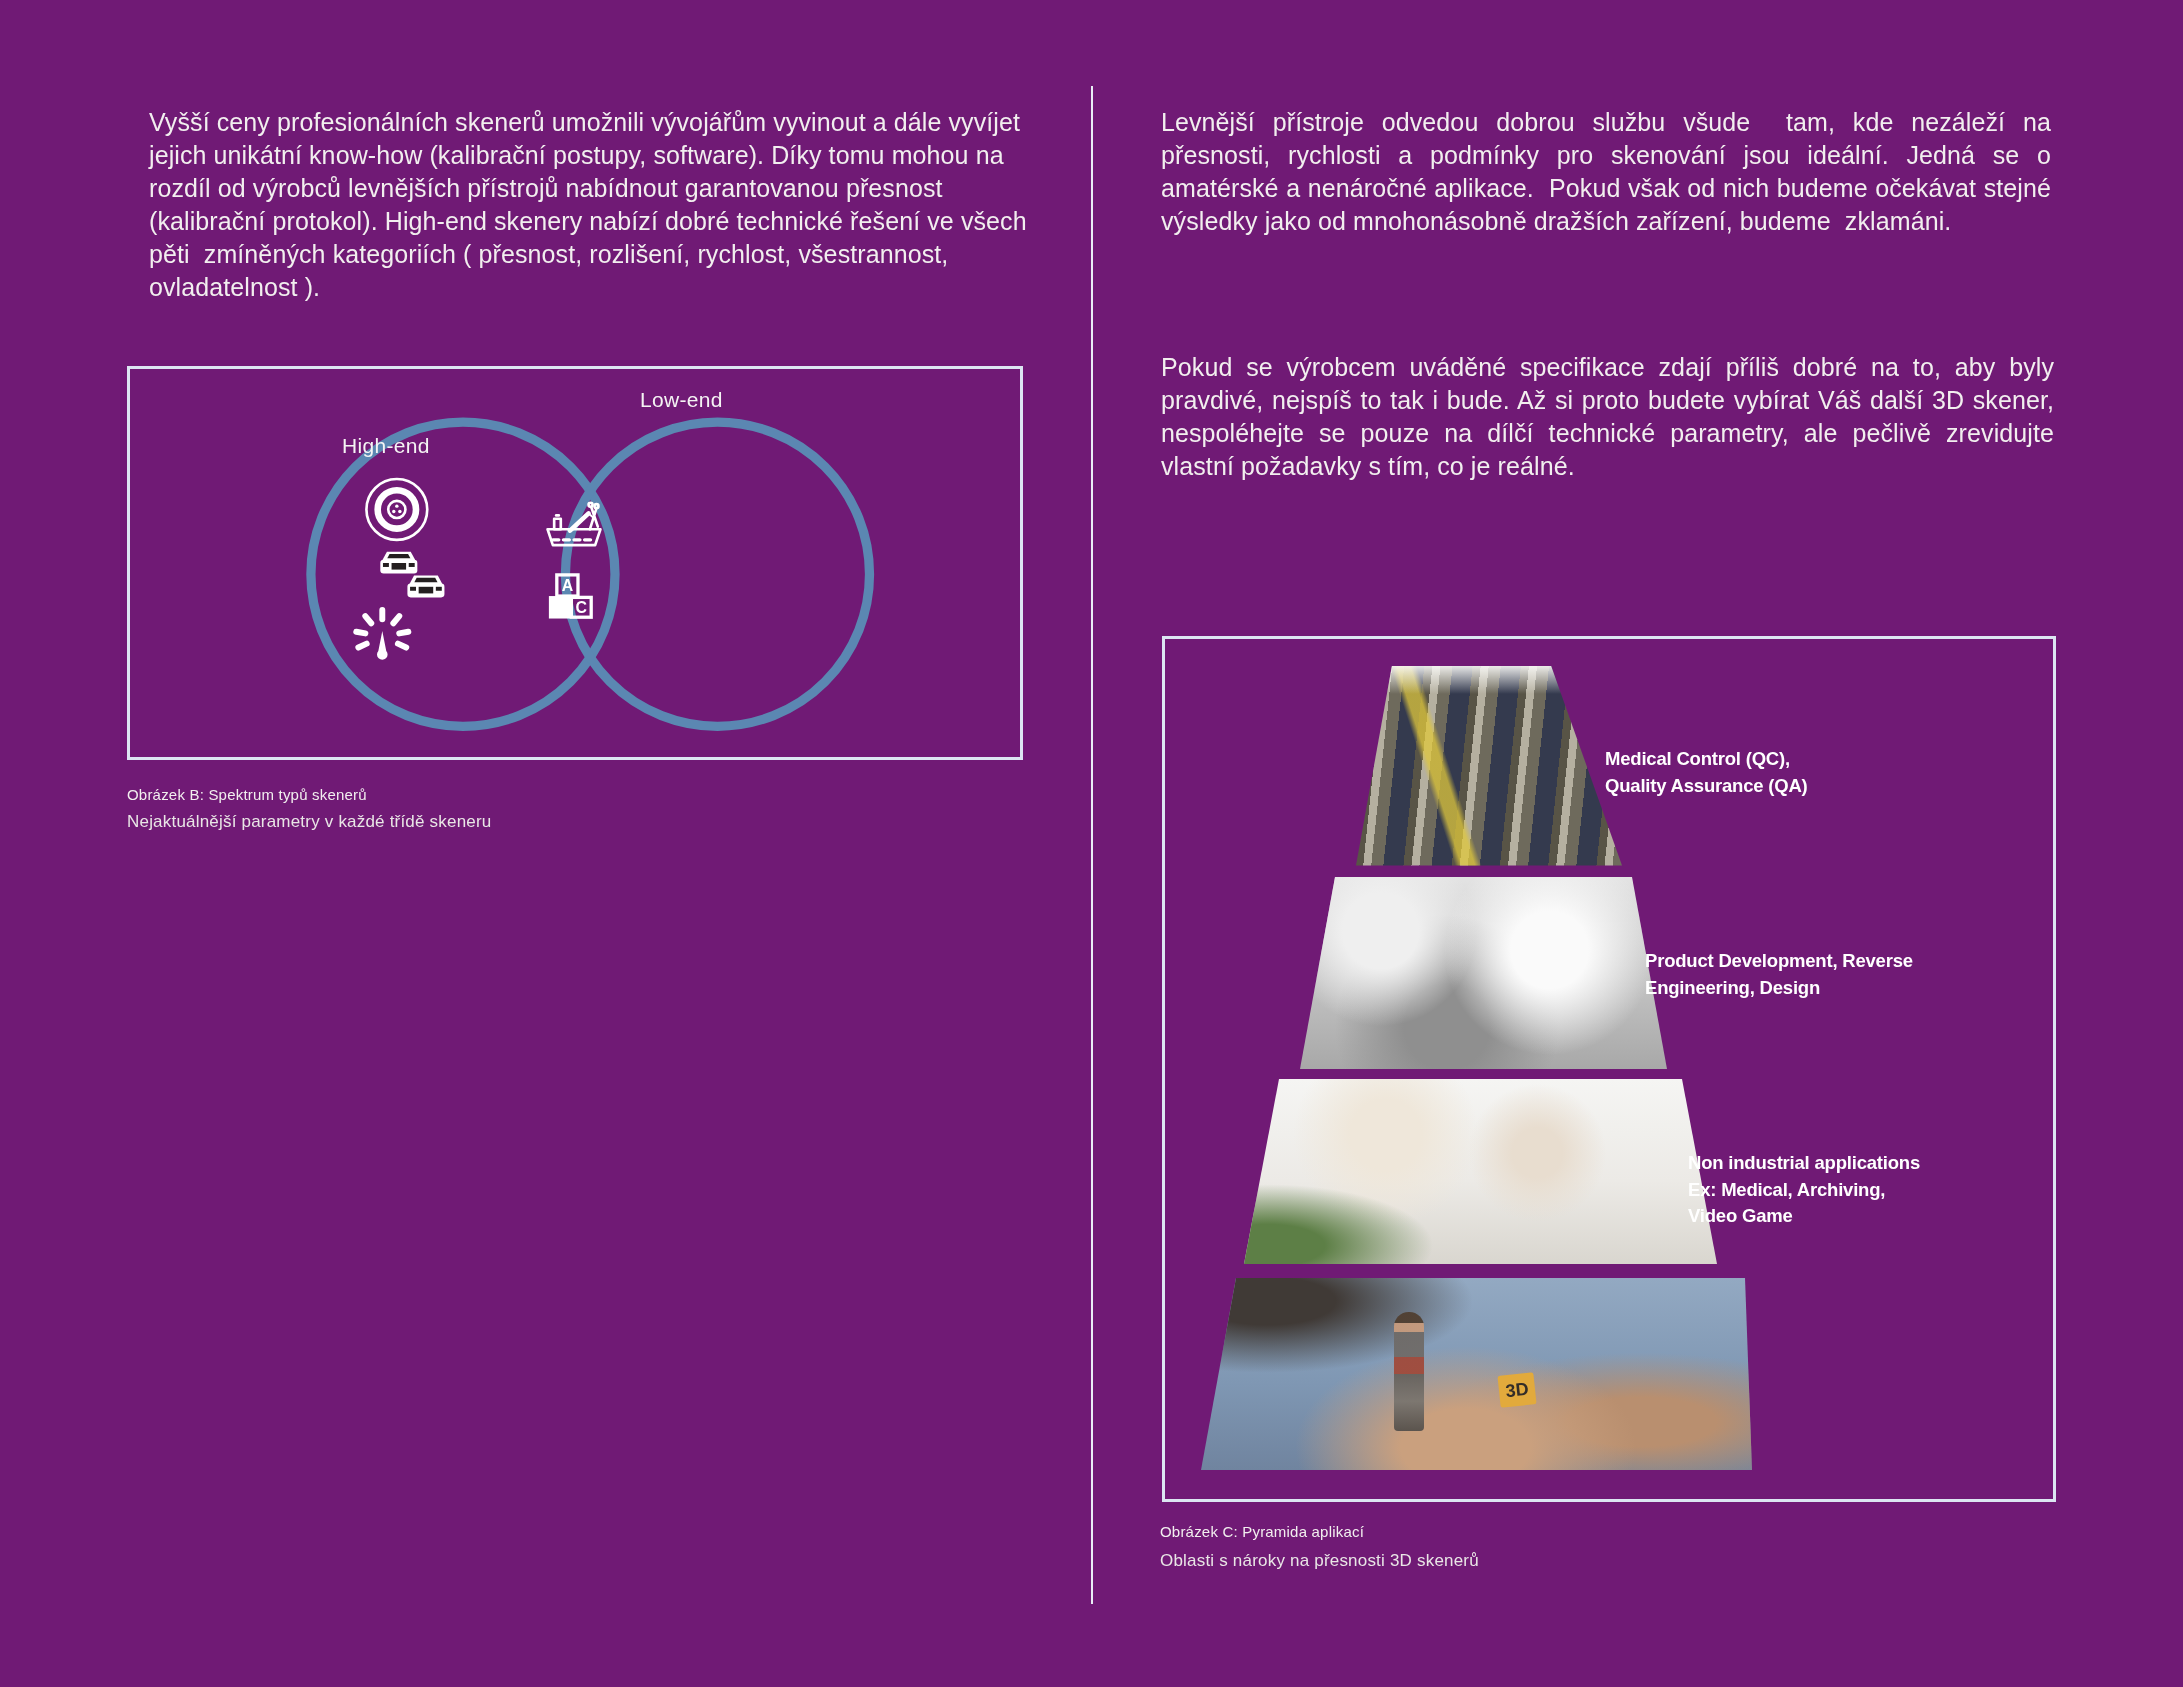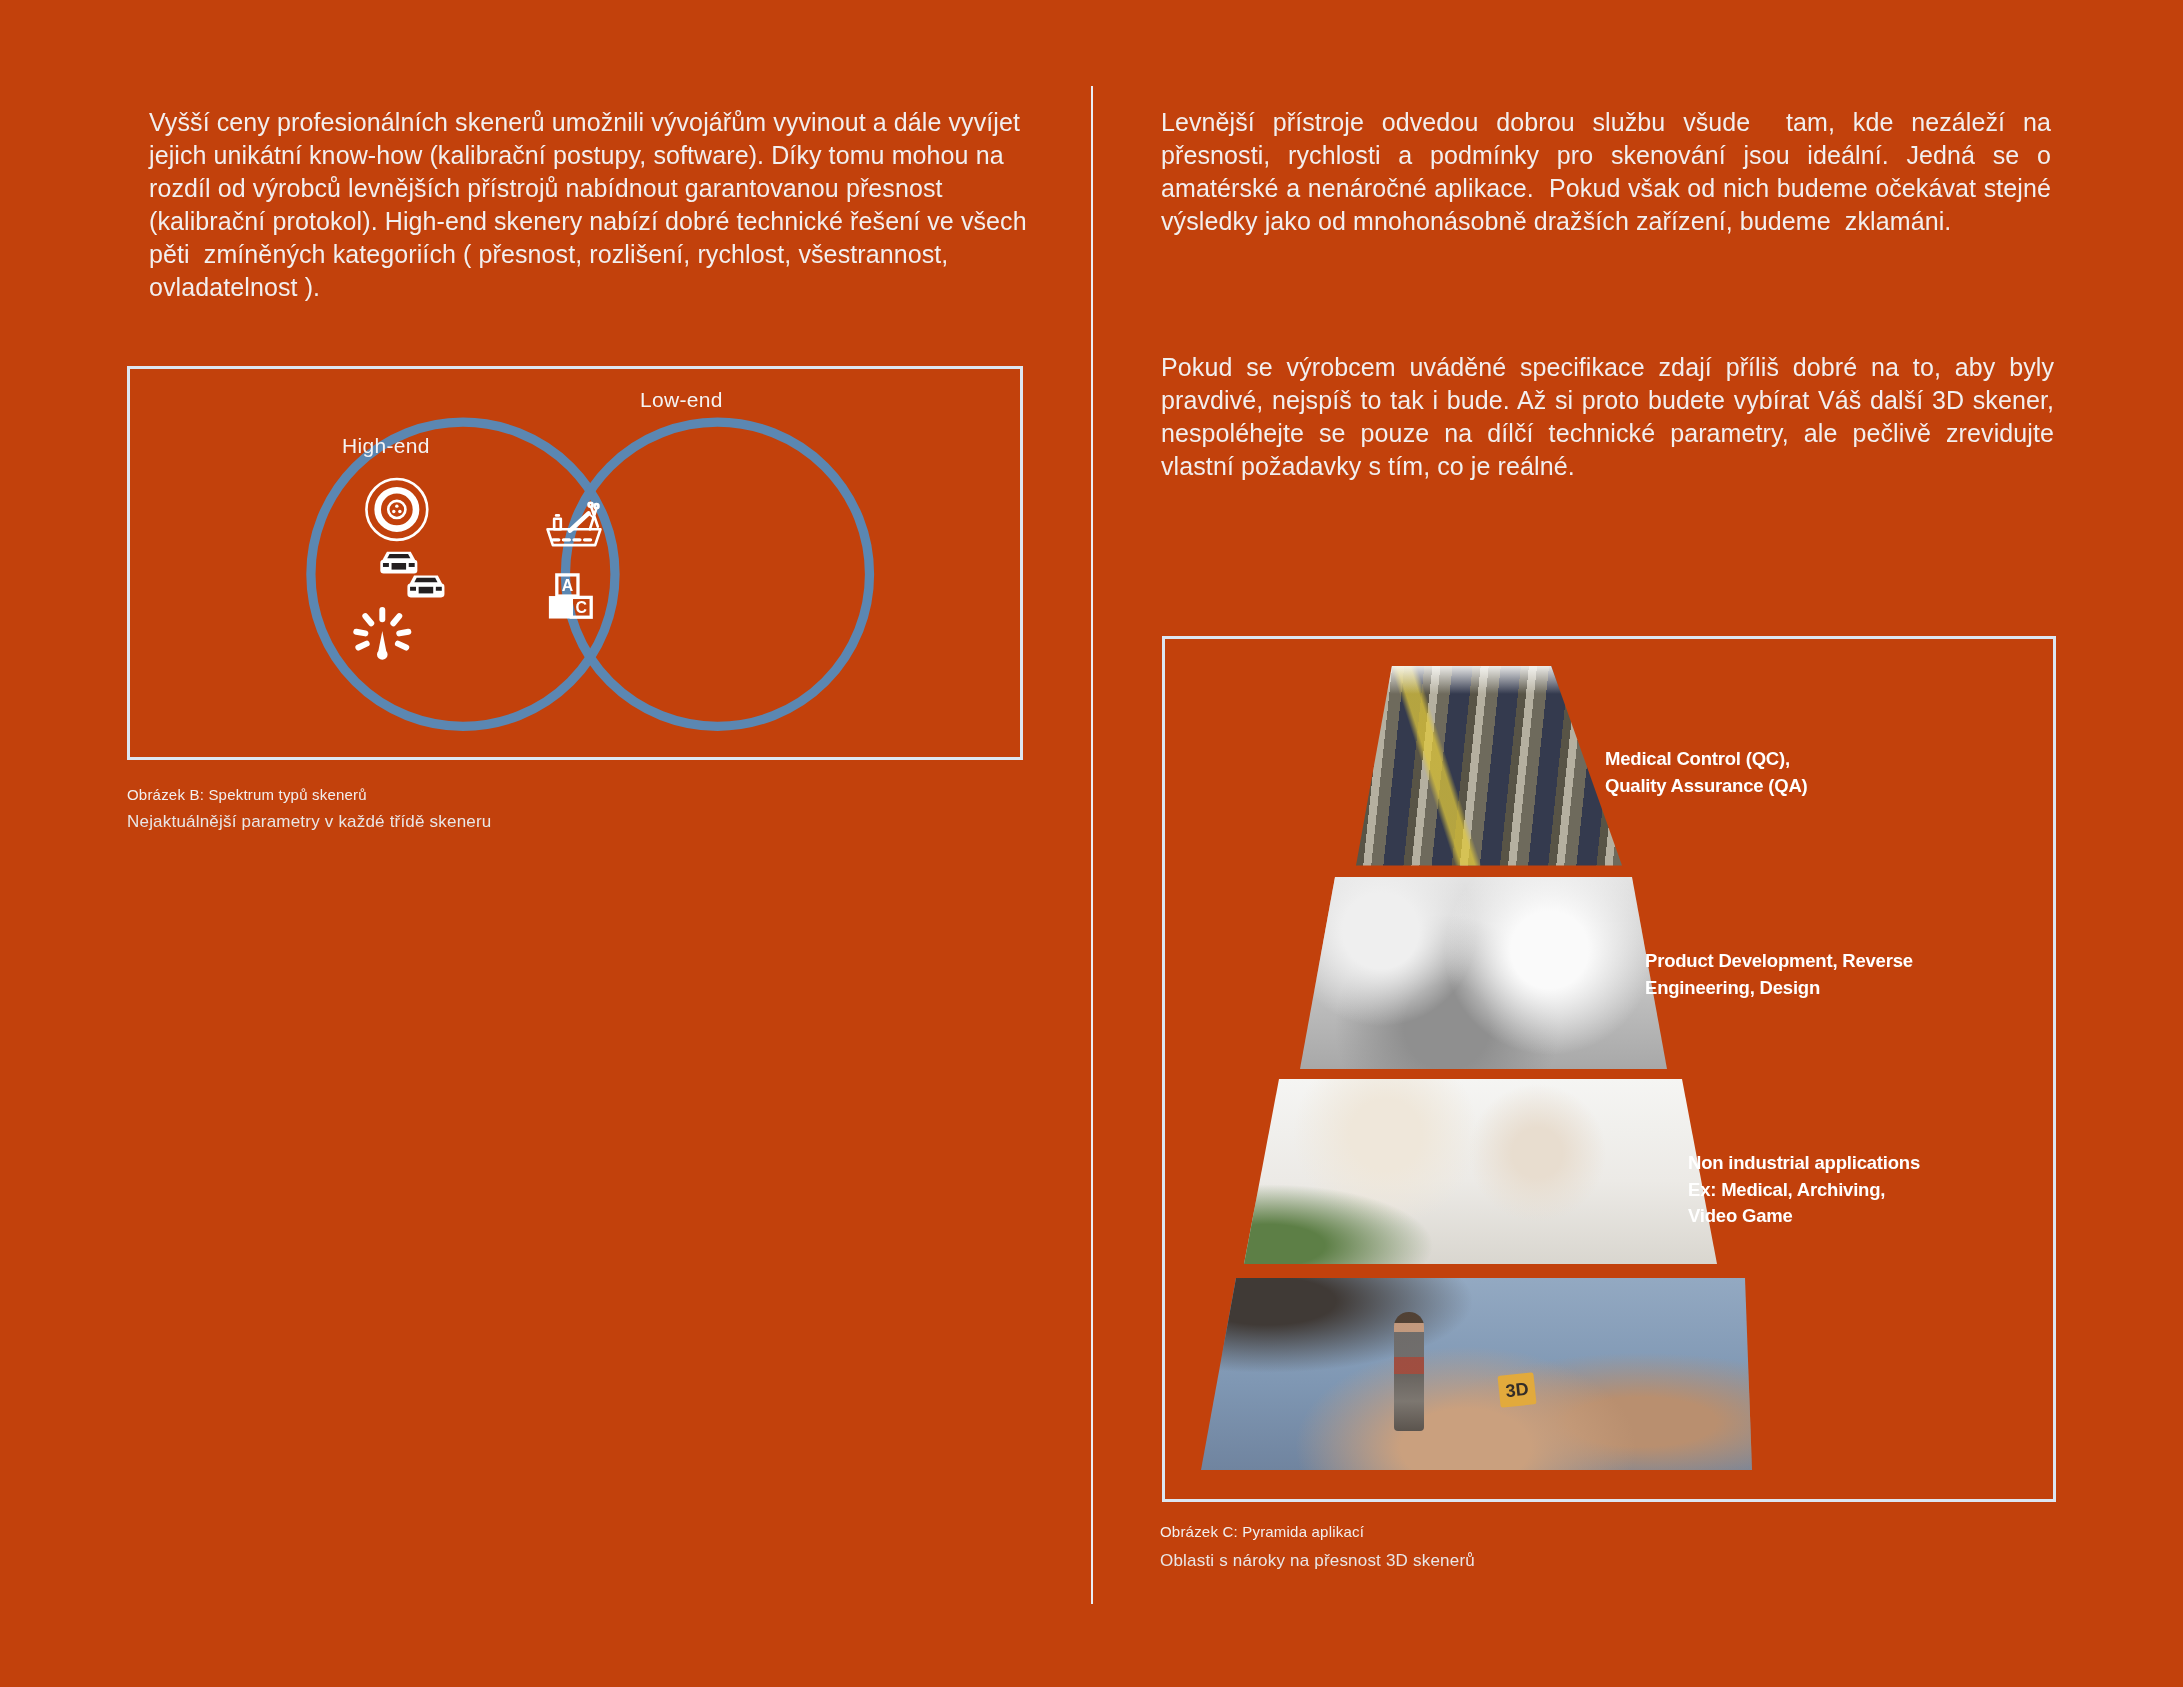--- a/index.html
+++ b/index.html
@@ -1,16 +1,16 @@
 <!DOCTYPE html>
 <html style="font-size:10.6px"><head>
 <meta charset="utf-8">
 <style>
   html,body{margin:0;padding:0;background:#241f20;}
-  .page{position:relative;width:2183px;height:1687px;background:#c2410c;overflow:hidden;
+  .page{position:relative;width:2183px;height:1687px;background:#701a75;overflow:hidden;
         font-family:"Liberation Sans",sans-serif;color:#f2efef;}
   .divider{position:absolute;left:1091px;top:86px;width:2px;height:1518px;background:#e9eef6;}
   .para{position:absolute;margin:0;font-size:25px;line-height:33px;letter-spacing:0.1px;
         white-space:pre-wrap;color:#f2efef;}
   .left-para{left:149px;top:106px;width:893px;text-align:left;}
   .p1{left:1161px;top:106px;width:890px;text-align:justify;}
   .p2{left:1161px;top:351px;width:893px;text-align:justify;}
 
   .fig-frame{position:absolute;border:3.3px solid #dce6f2;box-sizing:border-box;}
   .venn-fig{left:127px;top:366px;width:896px;height:394px;}
@@ -170,16 +170,16 @@
       <div>Engineering, Design</div>
     </div>
     <div class="tier-label tl3">
       <div>Non industrial applications</div>
       <div>Ex: Medical, Archiving,</div>
       <div>Video Game</div>
     </div>
   </figure>
 
   <div class="fig-caption" style="left:1160px;top:1523px;">Obrázek  C:  Pyramida aplikací</div>
-  <div class="fig-caption-sub" style="left:1160px;top:1551px;">Oblasti s nároky na přesnost 3D skenerů</div>
+  <div class="fig-caption-sub" style="left:1160px;top:1551px;">Oblasti s nároky na přesnosti 3D skenerů</div>
 
 </div>
 
 
 </body></html>

